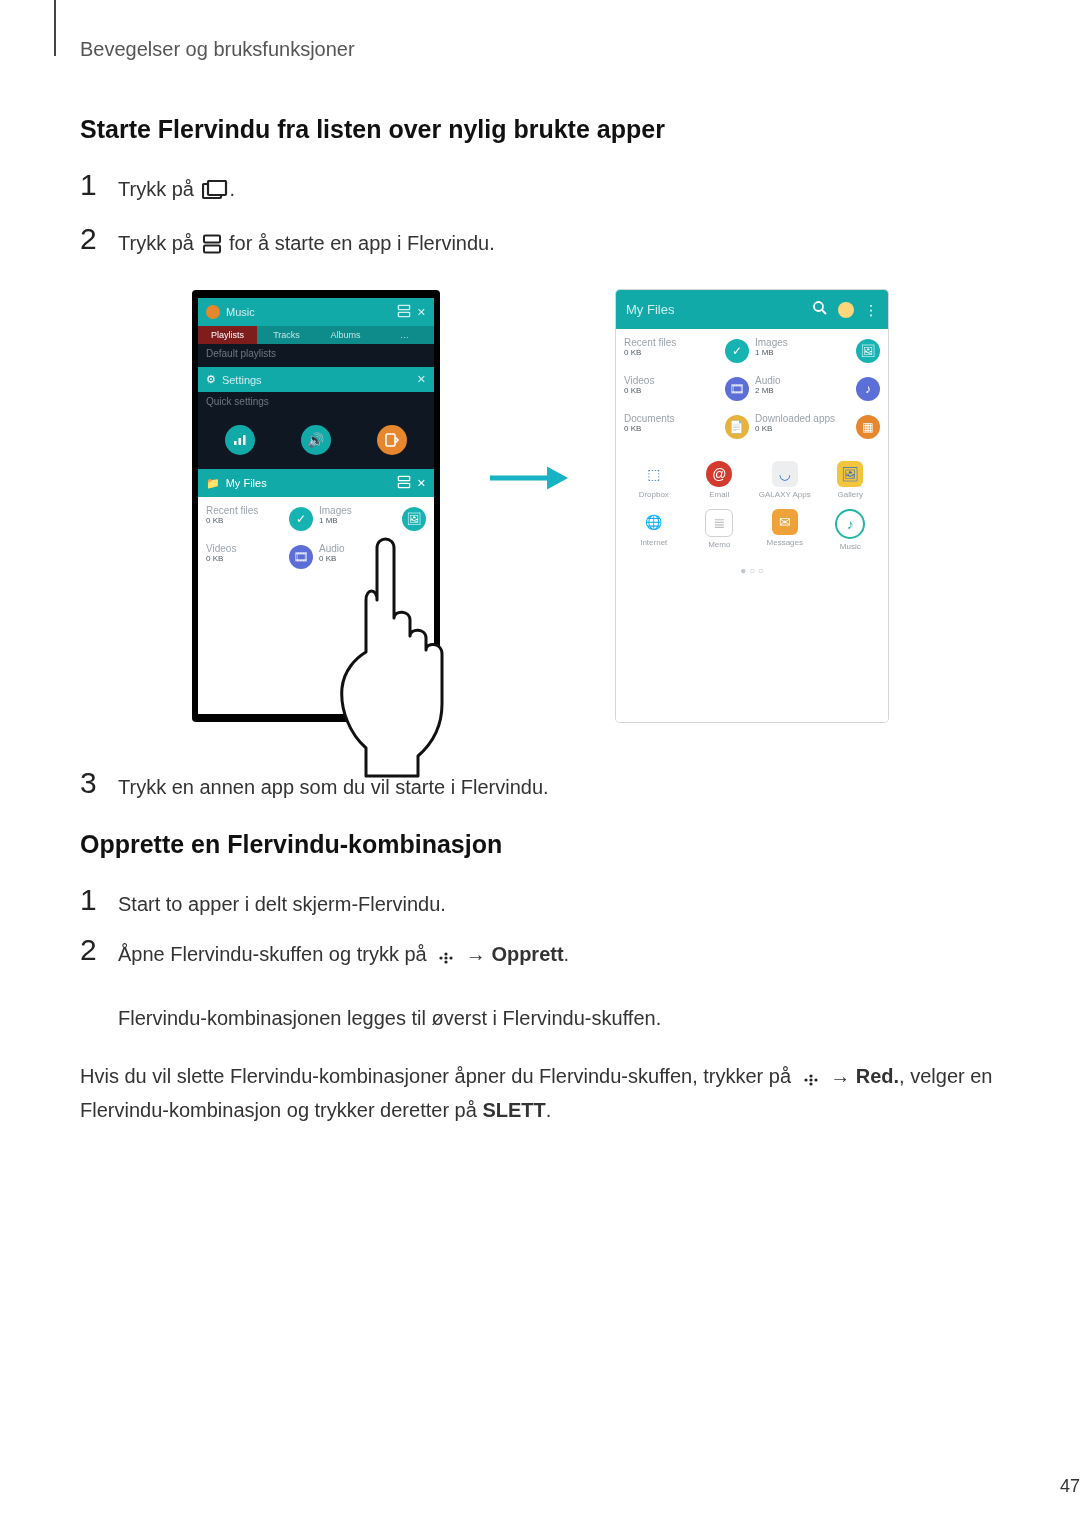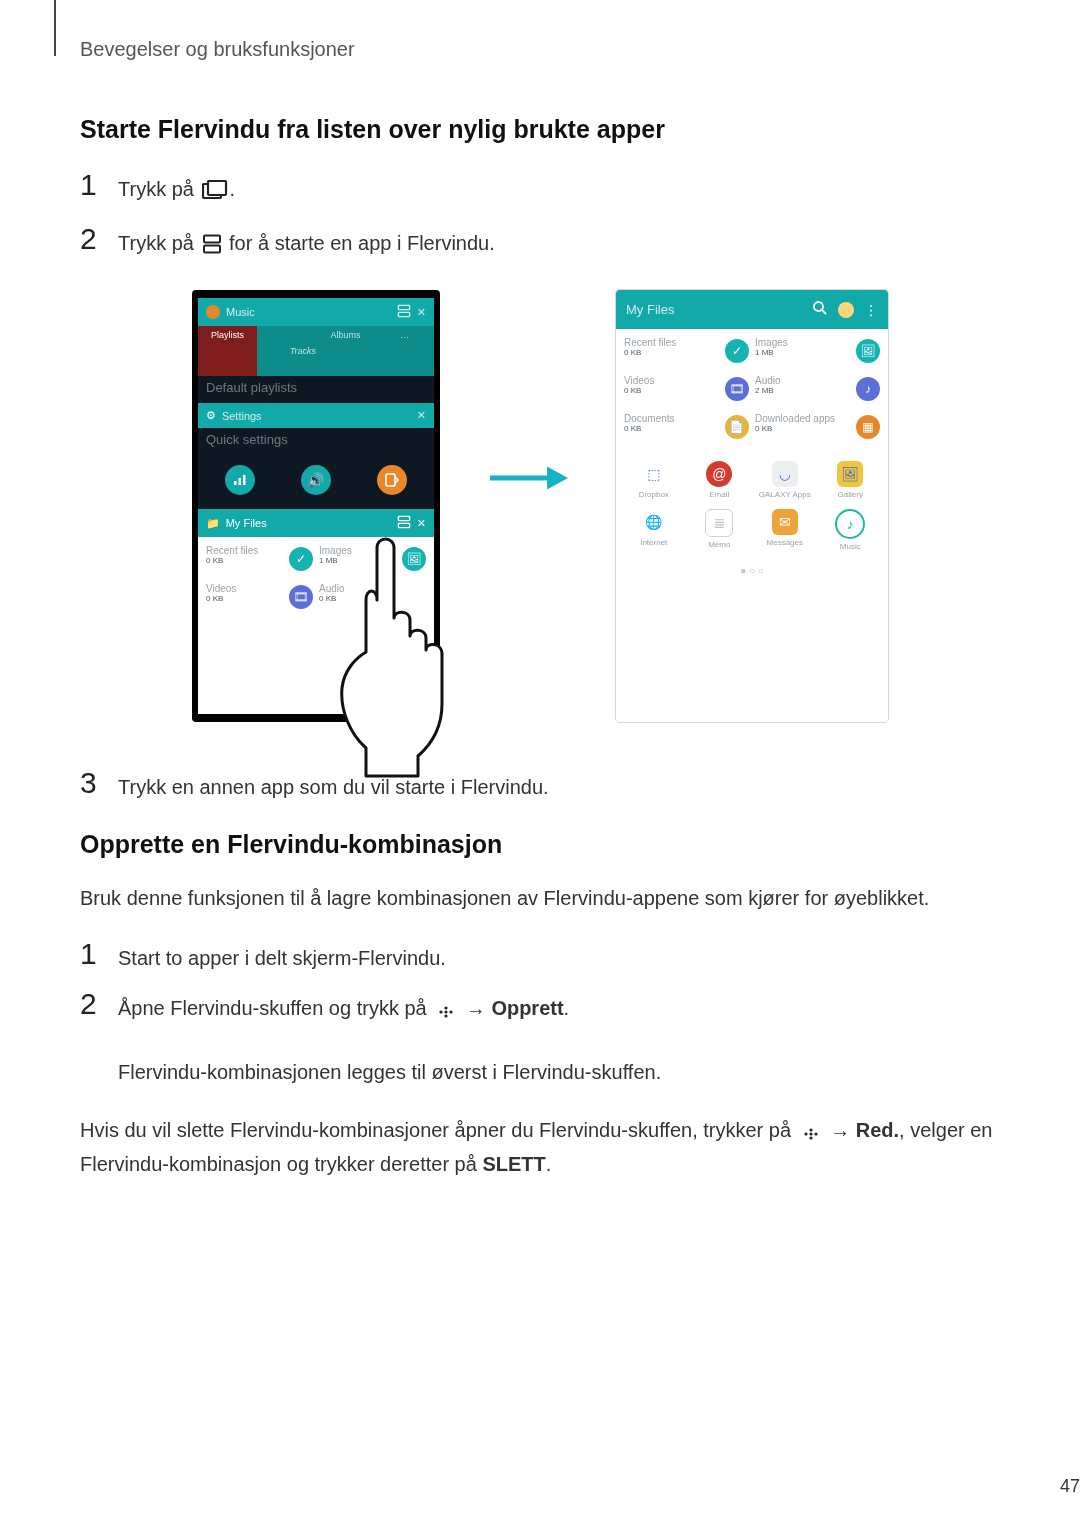--- a/index.html
+++ b/index.html
@@ -120,21 +120,21 @@
     display: inline-flex; align-items: center; justify-content: center;
     font-size: 12px; color: #fff;
     float: right;
   }
   .teal { background: #17b3b3; }
   .orange { background: #e6872e; }
   .bluepurp { background: #5c6fd8; }
   .yellow { background: #e7b33a; }
   .settings-head { background: #12a9a9; }
   .dim-row {
-    color: #6d7882; font-size: 13px; padding: 4px 8px 8px 8px;
+    color: #6d7882; font-size: 10px; padding: 4px 8px 8px 8px;
   }
   .toggle-row {
     display: flex; justify-content: space-around;
     padding: 10px 4px 14px 4px;
   }
   .tog {
     width: 30px; height: 30px; border-radius: 50%;
     background: #12a9a9; color: #fff; font-size: 14px;
     display: flex; align-items: center; justify-content: center;
   }
@@ -265,21 +265,21 @@
             <span>
               <svg width="14" height="14" viewBox="0 0 20 20">
                   <rect x="2" y="2" width="16" height="6" rx="1" fill="none" stroke="#cfeeee" stroke-width="2"></rect>
                   <rect x="2" y="12" width="16" height="6" rx="1" fill="none" stroke="#cfeeee" stroke-width="2"></rect>
                 </svg>
             </span>
             <span style="color:#cfeeee;">✕</span>
           </div>
           <div style="display:flex;background:#0e8b8b;color:#bfe4e4;font-size:9px;">
             <span style="flex:1;text-align:center;padding:4px 0;background:#7f1d1d;color:#fff;">Playlists</span>
-            <span style="flex:1;text-align:right;padding:20px 0;font-style:italic;">Tracks</span>
+            <span style="flex:1;text-align:center;padding:4px 0;">Tracks</span>
             <span style="flex:1;text-align:center;padding:4px 0;">Albums</span>
             <span style="flex:1;text-align:center;padding:4px 0;">…</span>
           </div>
           <div class="dim-row">Default playlists</div>
         </div>
 
         <div class="card">
           <div class="card-head settings-head">
             <span style="color:#fff;">⚙</span>
             <span>Settings</span>
@@ -426,21 +426,20 @@
 
   <ol class="steps">
     <li>
       <span class="num">3</span>
       <span class="step-body">Trykk en annen app som du vil starte i Flervindu.</span>
     </li>
   </ol>
 
   <h2 class="section">Opprette en Flervindu-kombinasjon</h2>
 
-  <p class="body">Bruk denne funksjonen til å lagre kombinasjonen av Flervindu-appene som kjører for øyeblikket.</p>
 
   <ol class="steps">
     <li>
       <span class="num">1</span>
       <span class="step-body">Start to apper i delt skjerm-Flervindu.</span>
     </li>
     <li>
       <span class="num">2</span>
       <span class="step-body">
         <span>Åpne Flervindu-skuffen og trykk på </span>

